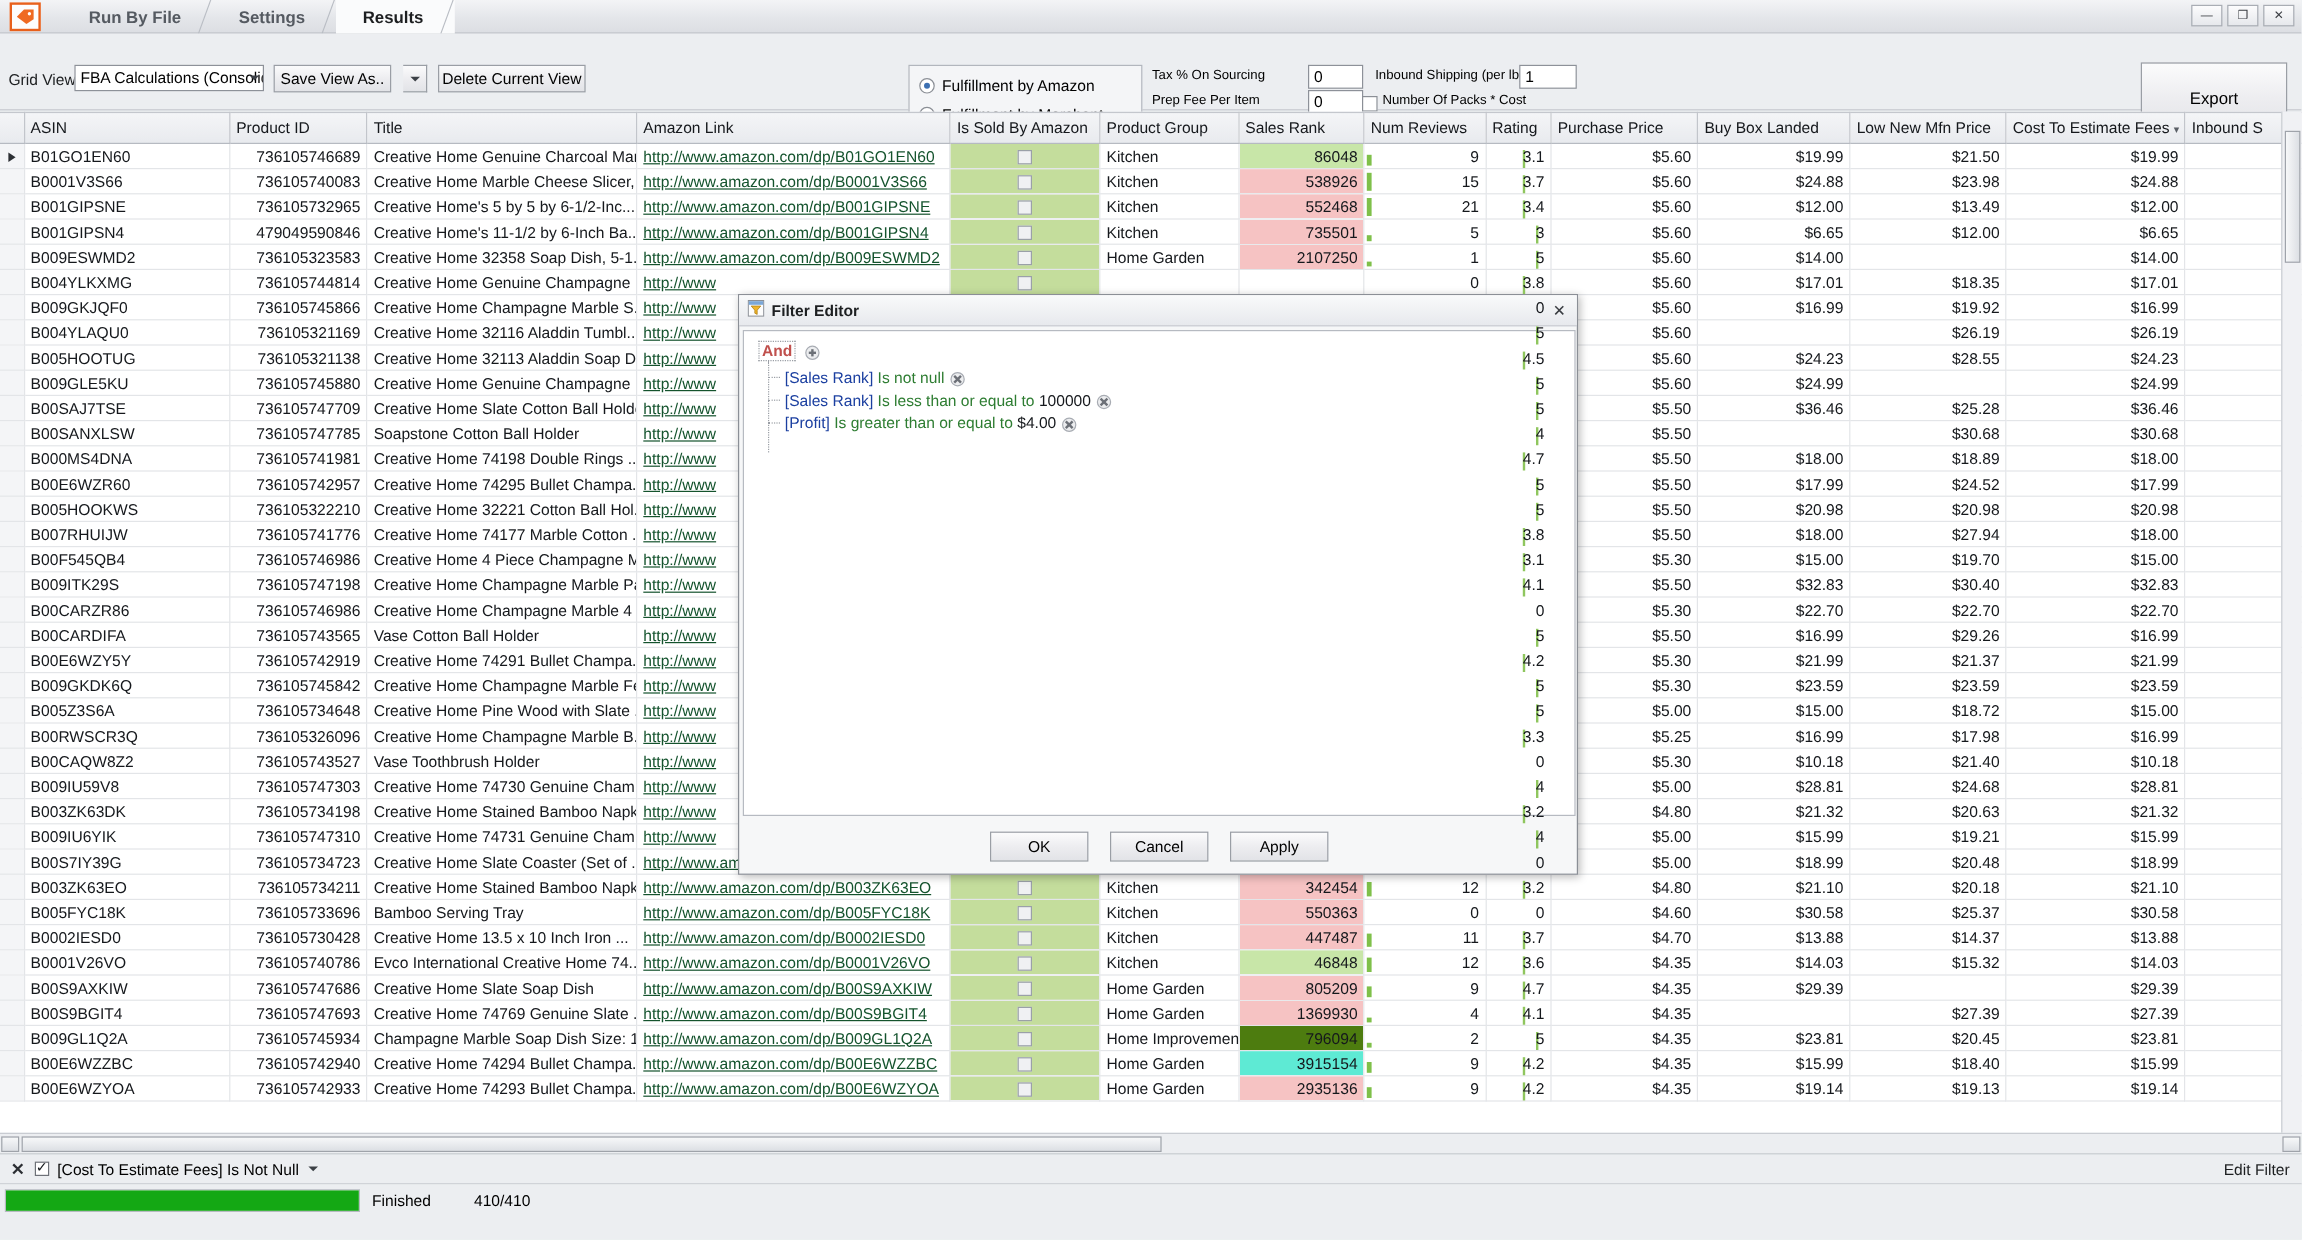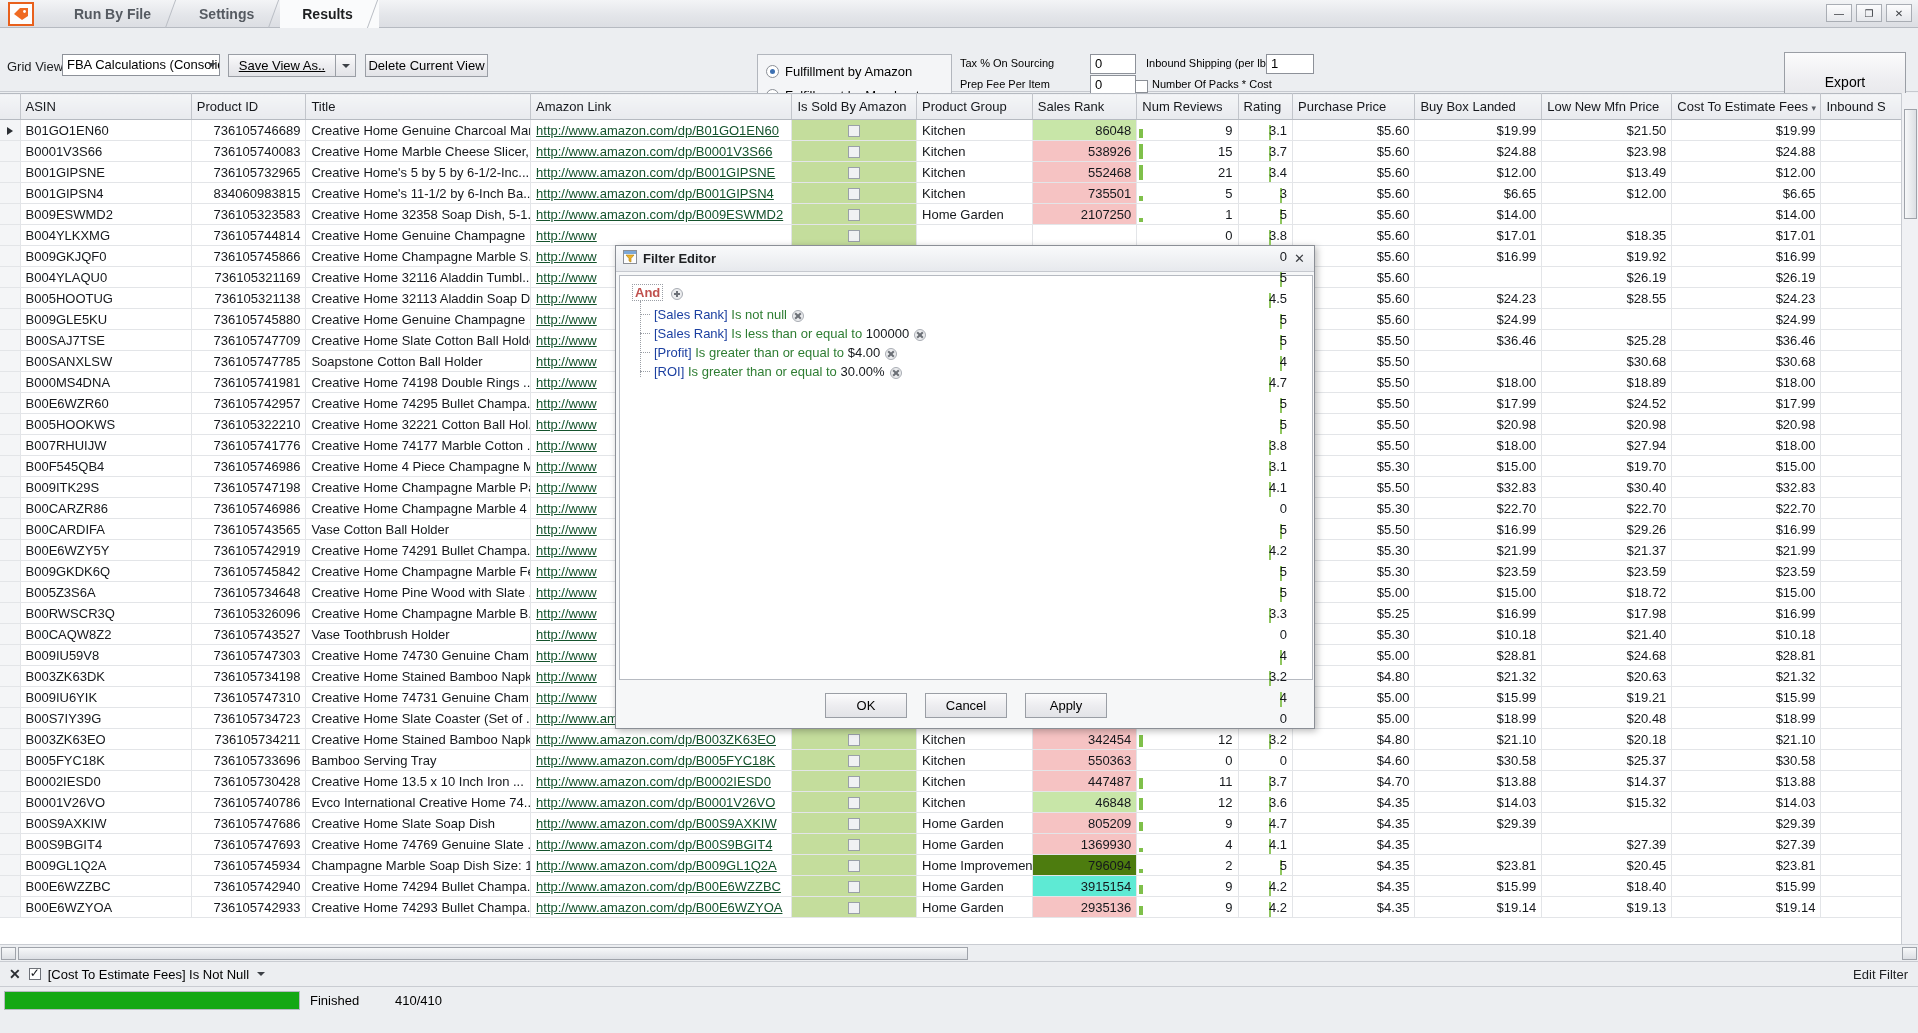--- a/index.html
+++ b/index.html
@@ -79,21 +79,21 @@
     border-left: 4px solid transparent; border-right: 4px solid transparent;
     border-top: 4px solid #3c4046;
   }
   .btn {
     border: 1px solid #9a9ea5;
     background: linear-gradient(to bottom, #fbfbfc 0%, #ededf0 50%, #e2e3e7 100%);
     font-size: 13px;
     display: flex; align-items: center; justify-content: center;
     cursor: default;
   }
-  .btn-saveview { position: absolute; left: 228px; top: 26px; width: 108px; height: 23px; text-decoration: underline; }
+  .btn-saveview { position: absolute; left: 228px; top: 26px; width: 98px; height: 23px; }
   .btn-saveview-split {
     position: absolute; left: 336px; top: 26px; width: 20px; height: 23px;
     border-left: none;
   }
   .btn-saveview-split .arrow {
     width: 0; height: 0;
     border-left: 4px solid transparent; border-right: 4px solid transparent;
     border-top: 4px solid #3c4046;
   }
   .btn-delview { position: absolute; left: 337px; top: 26px; width: 123px; height: 23px; }
@@ -502,21 +502,21 @@
           <td class="ratingcell"><span class="ratingbar" style="width: 31px;"></span><span>3.4</span></td>
           <td class="num">$5.60</td>
           <td class="num">$12.00</td>
           <td class="num">$13.49</td>
           <td class="num">$12.00</td>
           <td class="num"></td>
         </tr>
         <tr>
           <td class="c-ind"></td>
           <td>B001GIPSN4</td>
-          <td class="num">834060983815</td>
+          <td class="num">479049590846</td>
           <td>Creative Home's 11-1/2 by 6-Inch Ba...</td>
           <td><a class="link" href="#">http://www.amazon.com/dp/B001GIPSN4</a></td>
           <td class="cb-cell"><span class="cb"></span></td>
           <td>Kitchen</td>
           <td class="rank-cell" style="background: rgb(246, 195, 195);">735501</td>
           <td class="num" style="position: relative;"><span class="minibar" style="background: rgb(127, 192, 74); height: 5px; top: 13px;"></span>5</td>
           <td class="ratingcell"><span class="ratingbar" style="width: 28px;"></span><span>3</span></td>
           <td class="num">$5.60</td>
           <td class="num">$6.65</td>
           <td class="num">$12.00</td>
@@ -1145,21 +1145,20 @@
   </div>
   <div class="dlg-body">
     <div>
       <span class="node-and">And</span>
       <span class="plus-icon"></span>
     </div>
     <div class="cond-list" id="cond-list">
         <div class="cond"><span class="cfield">[Sales Rank]</span><span class="coper"> Is not null</span><span class="rm-icon"></span></div>
         <div class="cond"><span class="cfield">[Sales Rank]</span><span class="coper"> Is less than or equal to</span><span class="cval"> 100000</span><span class="rm-icon"></span></div>
         <div class="cond"><span class="cfield">[Profit]</span><span class="coper"> Is greater than or equal to</span><span class="cval"> $4.00</span><span class="rm-icon"></span></div>
-        <div class="cond"><span class="cfield">[ROI]</span><span class="coper"> Is greater than or equal to</span><span class="cval"> 30.00%</span><span class="rm-icon"></span></div>
       </div>
   </div>
   <div class="dlg-buttons">
     <div class="btn">
         <span>OK</span>
       </div>
     <div class="btn">
         <span>Cancel</span>
       </div>
     <div class="btn">

